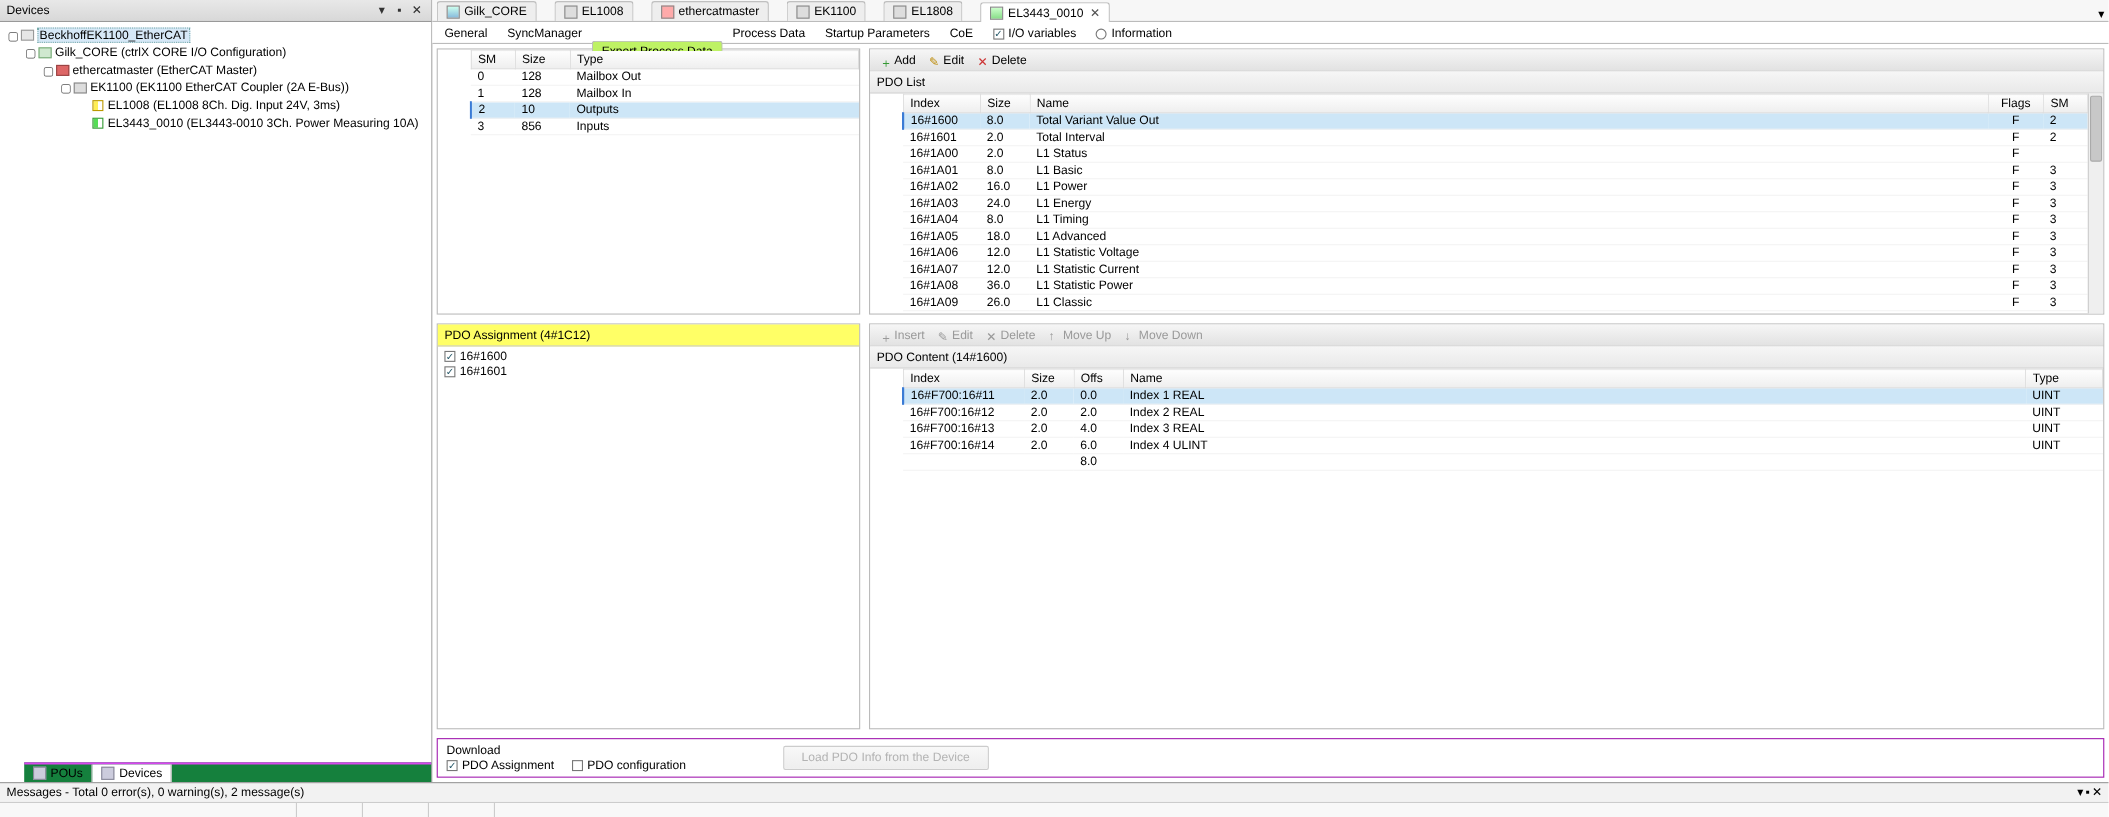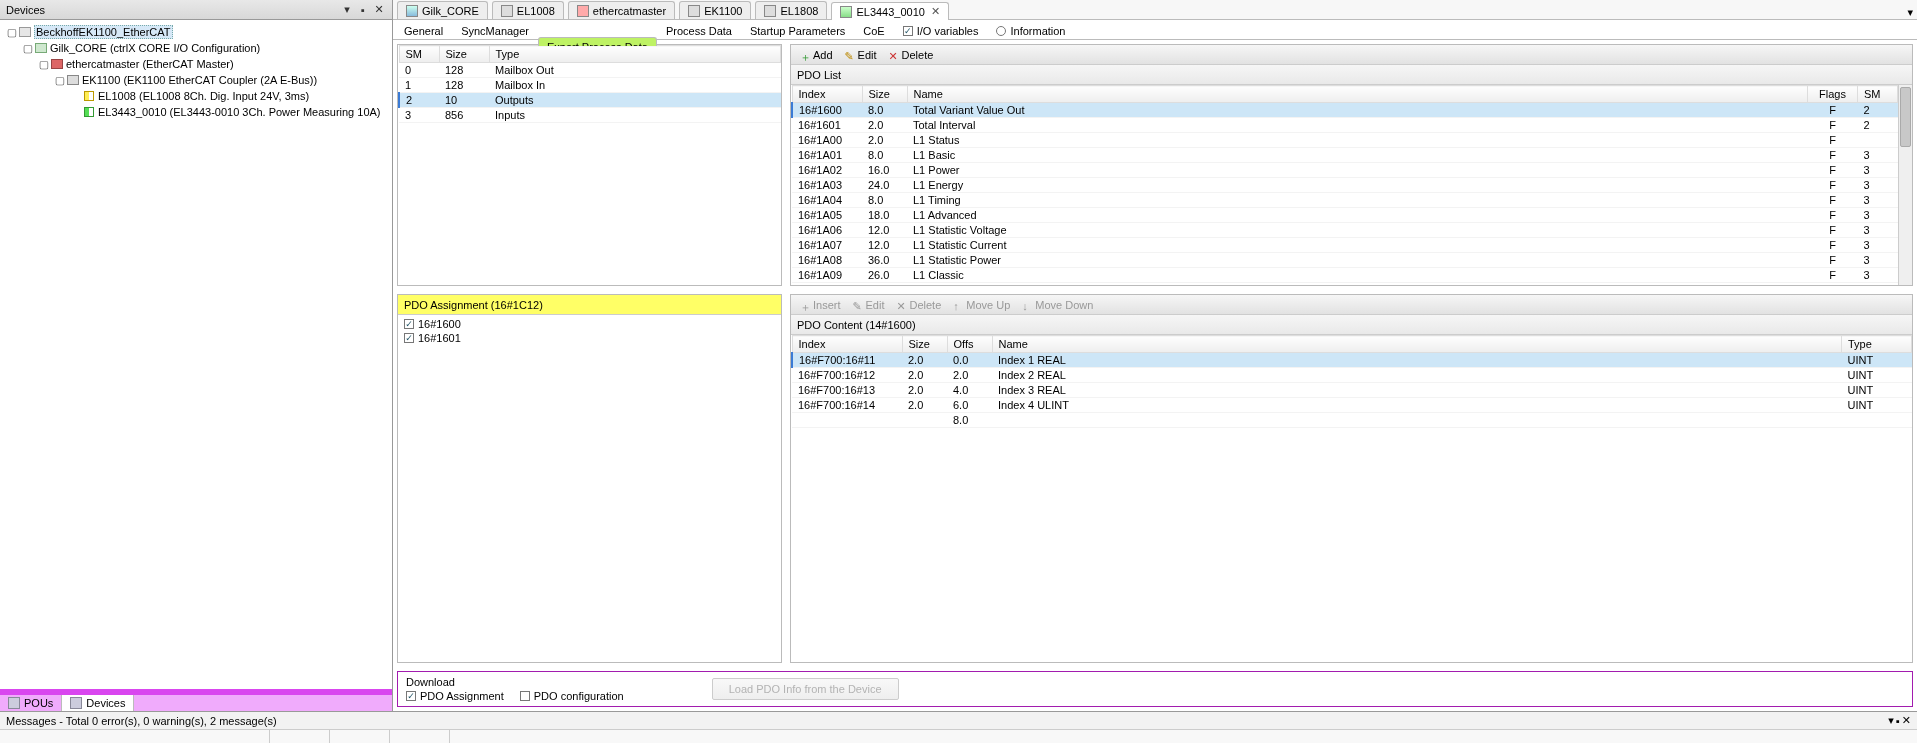--- a/index.html
+++ b/index.html
@@ -19,31 +19,31 @@
 .tw { width: 12px; text-align: center; color: #555; cursor: pointer; }
 .tree-icon { width: 14px; height: 12px; display: inline-flex; justify-content: center; align-items: center; margin-right: 2px; }
 .tree-row .lbl.sel { background: #d6e8f7; border: 1px dotted #7aa; padding: 0 1px; }
 .ic-app { background:#e6e6e6; border:1px solid #999; width:12px; height:10px; }
 .ic-dev { background:#cfe8cf; border:1px solid #7a7; width:12px; height:10px; }
 .ic-master { background:#d66; border:1px solid #944; width:12px; height:10px; }
 .ic-coupler { background:#ddd; border:1px solid #888; width:12px; height:10px; }
 .ic-dig { border:1px solid #b90; width:10px; height:10px; background: linear-gradient(90deg,#fe5 50%,#fff 50%); }
 .ic-grn { border:1px solid #393; width:10px; height:10px; background: linear-gradient(90deg,#5d5 50%,#fff 50%); }
 
-.bottom-tabs { display: flex; border-top: 6px solid #d946ef; background: #f0abfc; }
+.bottom-tabs { display: flex; border-top: 2px solid #d946ef; background: #15803d; margin-left: 22px; }
 .bottom-tabs .btab { padding: 2px 8px; border-right: 1px solid #bbb; display: flex; align-items: center; cursor: pointer; }
 .bottom-tabs .btab.active { background: #fff; }
 .btab .icn { width: 12px; height: 12px; background:#ccd; border:1px solid #889; margin-right: 4px; }
 
 
 .right-area { flex: 1; display: flex; flex-direction: column; min-width: 0; }
 
 
 .doc-tabs { display: flex; background: #f7f7f7; border-bottom: 1px solid #bbb; height: 20px; align-items: flex-end; padding-left: 4px; }
-.doc-tab { display: flex; align-items: center; padding: 2px 8px; border: 1px solid #bbb; border-bottom: none; margin-right: 4px; background: #eee; cursor: pointer; border-radius: 3px 3px 0 0; height: 18px; }
+.doc-tab { display: flex; align-items: center; padding: 2px 8px; border: 1px solid #bbb; border-bottom: none; margin-right: 16px; background: #eee; cursor: pointer; border-radius: 3px 3px 0 0; height: 18px; }
 .doc-tab.active { background: #fff; position: relative; top: 1px; }
 .doc-tab .doc-icon { width: 12px; height: 12px; margin-right: 4px; border: 1px solid #888; }
 .doc-tab .close { margin-left: 6px; color: #555; }
 .doc-spacer { flex: 1; }
 .doc-right-ctl { display: flex; padding-right: 4px; gap: 4px; align-items: center; }
 .ic-blue{ background:linear-gradient(#cfe,#8bd);}
 .ic-gray{ background:#ddd;}
 .ic-grn2{ background:linear-gradient(#cfc,#8d8);}
 .ic-red{ background:#faa; border-color:#c55;}
 
@@ -62,21 +62,21 @@
 .pane-head.highlight { background: #ffff66; }
 .toolbar { background: linear-gradient(#f6f6f6,#e2e2e2); border-bottom: 1px solid #ccc; padding: 1px 4px; height: 20px; display: flex; align-items: center; gap: 2px; }
 .tool-btn { display: flex; align-items: center; gap: 3px; padding: 1px 5px; border-radius: 2px; cursor: pointer; }
 .tool-btn.disabled { color: #999; cursor: default; }
 .tool-ic { width: 10px; height: 10px; display: inline-block; }
 .ic-add{ color:#393;}
 .ic-edit{ color:#b80;}
 .ic-del{ color:#c33;}
 
 
-.tbl { flex: 1; overflow: auto; }
+.tbl { flex: 1; overflow: auto; margin-left: 29px; }
 .tbl table { width: 100%; border-collapse: collapse; }
 .tbl th { text-align: left; background: linear-gradient(#fefefe,#eee); border: 1px solid #ddd; padding: 2px 6px; font-weight: normal; position: sticky; top: 0; }
 .tbl td { padding: 1px 6px; border-bottom: 1px solid #f3f3f3; }
 .tbl tr.sel { background: #cde6f7 !important; }
 .tbl tr.sel td:first-child { border-left: 2px solid #3a7bd5; }
 .tbl td.r, .tbl th.r { text-align: left; }
 .tbl td.c, .tbl th.c { text-align: center; }
 
 
 .chklist { flex: 1; padding: 2px 4px; }
@@ -380,21 +380,21 @@
                   </tbody>
             </table>
           </div>
           <div class="sb-track">
                 <div class="sb-thumb"></div>
               </div>
         </div>
       </div>
 
       <div class="pane" id="pane-assign">
-        <div class="pane-head highlight">PDO Assignment (16#1C12)</div>
+        <div class="pane-head highlight">PDO Assignment (4#1C12)</div>
         <div class="chklist">
           <div class="chk-row">
                 <span class="chk-box">✓</span>
                 <span>16#1600</span>
               </div>
           <div class="chk-row">
                 <span class="chk-box">✓</span>
                 <span>16#1601</span>
               </div>
         </div>

